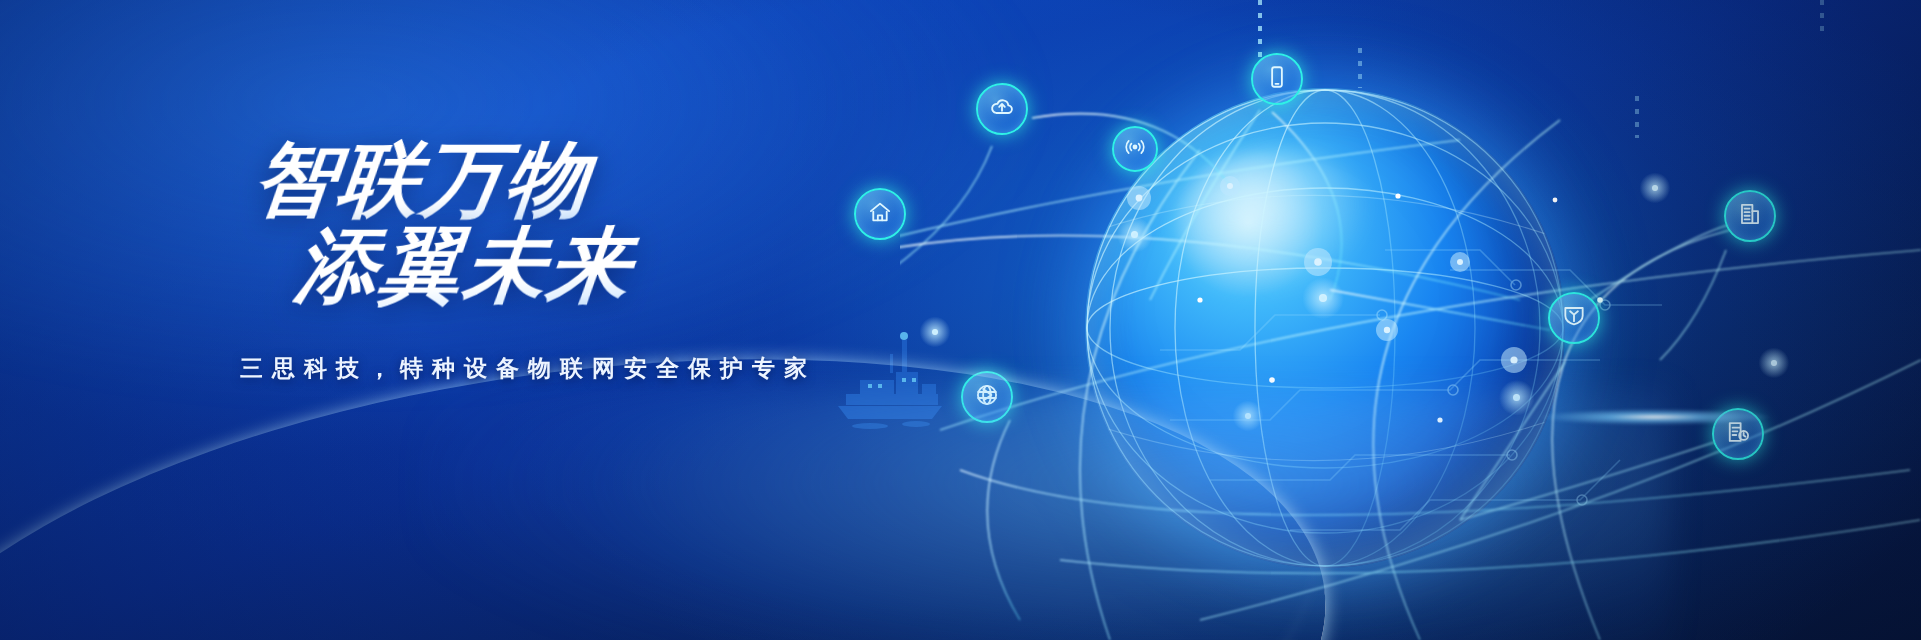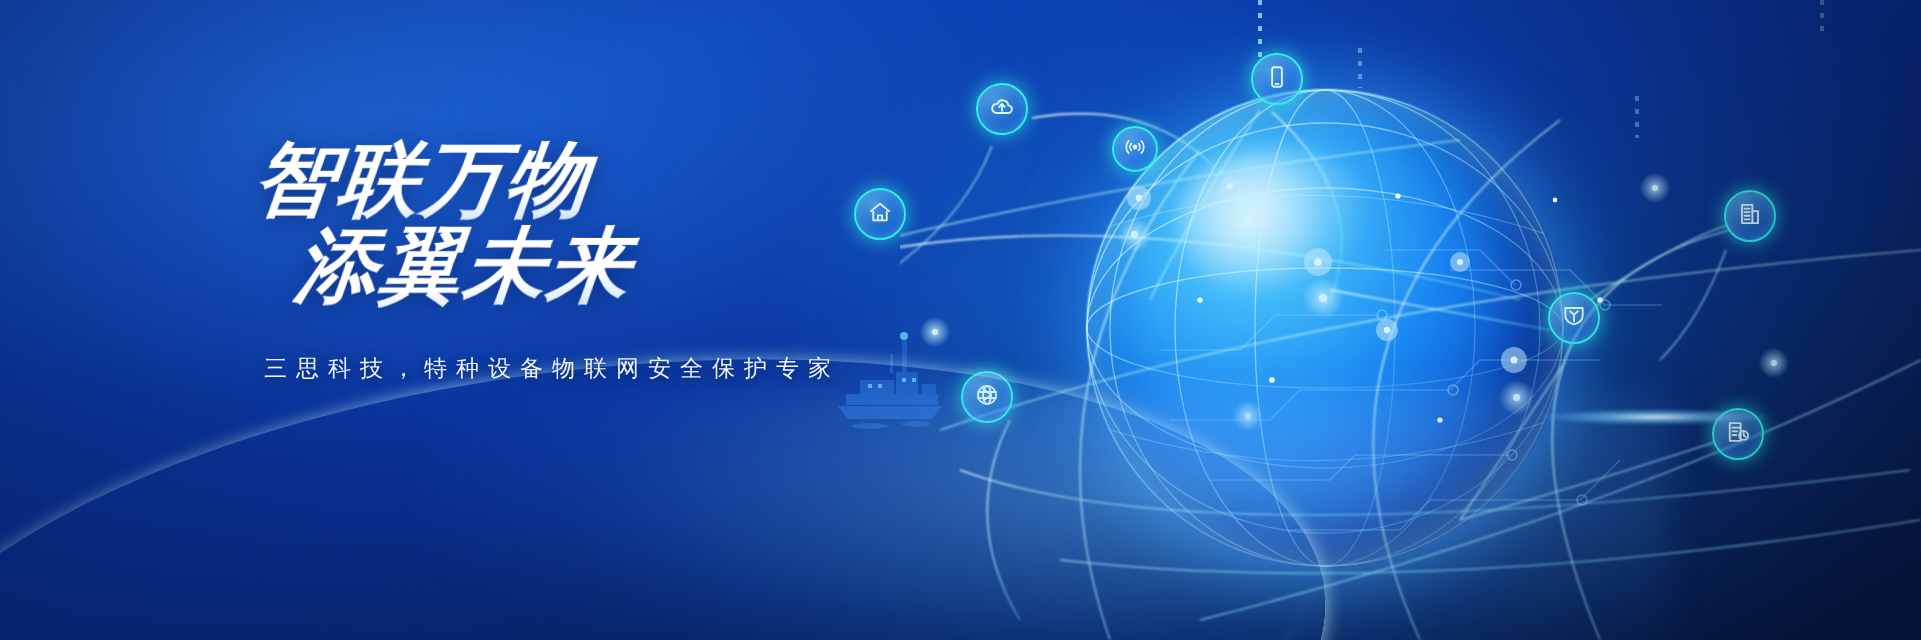--- a/index.html
+++ b/index.html
@@ -96,21 +96,21 @@
   .hl-line{
     font-size:82px;font-weight:900;font-style:italic;line-height:1.02;
     letter-spacing:2px;white-space:nowrap;
     background:linear-gradient(175deg,#ffffff 0%,#ffffff 52%,#e2f0ff 68%,#9fc6f5 85%,#5e92dc 100%);
     -webkit-background-clip:text;background-clip:text;color:transparent;
     filter:drop-shadow(0 4px 14px rgba(4,22,80,0.55));
     transform:skewX(-6deg);
   }
   .hl-1{margin-left:14px;}
   .hl-2{margin-left:56px;margin-top:2px;}
-  .subtitle{margin-top:46px;margin-left:24px;font-size:23px;font-weight:400;color:#ecf4ff;
+  .subtitle{margin-top:46px;font-size:23px;font-weight:700;color:#ecf4ff;
     letter-spacing:9px;white-space:nowrap;text-shadow:0 2px 10px rgba(5,25,85,0.75);}
 </style>
 </head>
 <body>
 
 <div class="banner">
 
   <div class="bg-sheen"></div>
 
   <div class="globe-soft"></div>

